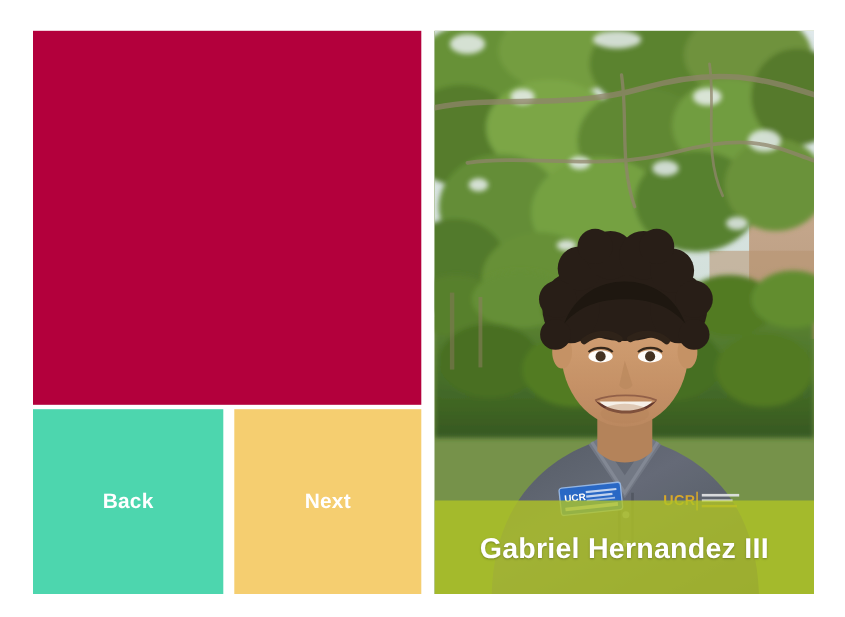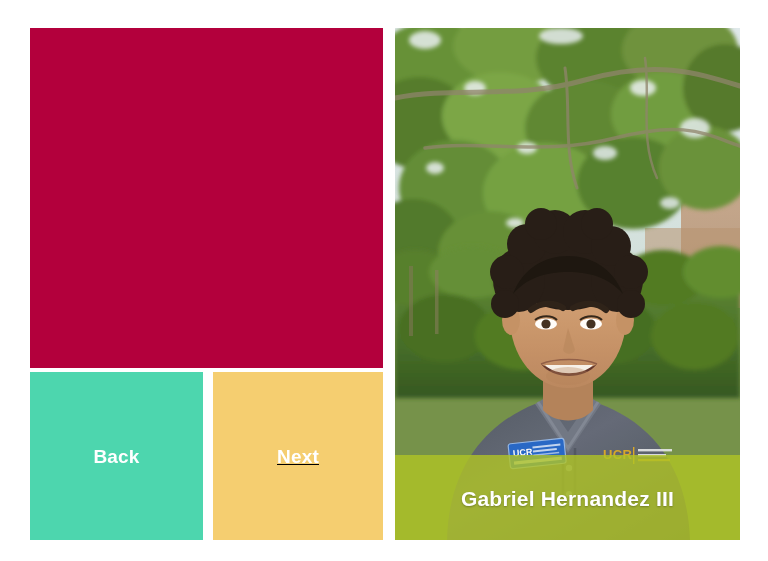--- a/index.html
+++ b/index.html
@@ -45,21 +45,20 @@
     top: 372px;
     width: 170px;
     height: 168px;
     background: #f5ce70;
     border: none;
     display: flex;
     align-items: center;
     justify-content: center;
     cursor: pointer;
     padding: 0;
-    text-decoration: underline;
   }
   .btn-label {
     color: #ffffff;
     font-size: 19px;
     font-weight: bold;
     font-family: "Liberation Sans", sans-serif;
     letter-spacing: 0.2px;
     line-height: 1;
   }
 
@@ -88,21 +87,21 @@
     bottom: 0;
     width: 345px;
     height: 85px;
     background: rgba(176, 196, 36, 0.80);
     display: flex;
     align-items: center;
     justify-content: center;
   }
   #name-caption-band .caption-text {
     color: #ffffff;
-    font-size: 21px;
+    font-size: 26px;
     font-weight: bold;
     font-family: "Liberation Sans", sans-serif;
     text-shadow: 0 1px 2px rgba(0,0,0,0.28);
     white-space: nowrap;
     letter-spacing: 0.2px;
     margin-top: 2px;
   }
 </style>
 </head>
 <body>

